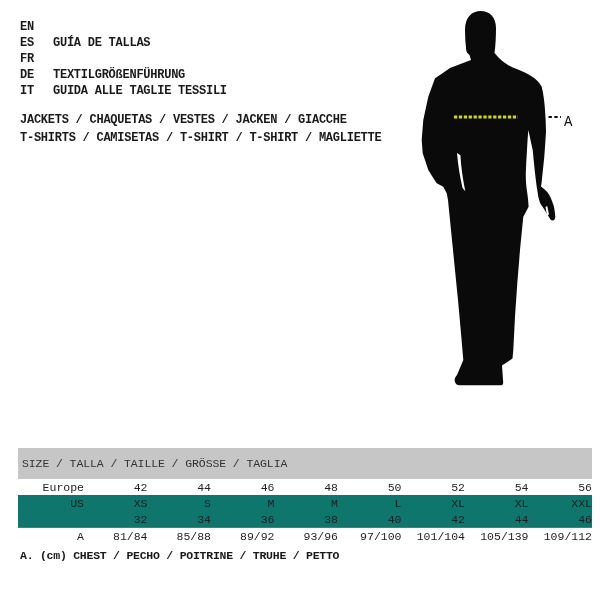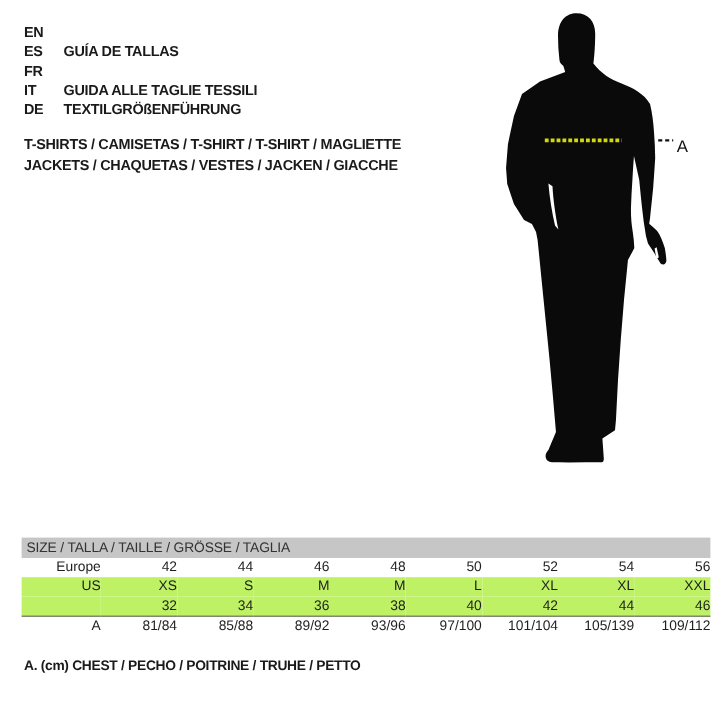--- a/index.html
+++ b/index.html
@@ -1,37 +1,37 @@
 <!DOCTYPE html>
 <html><head>
 <meta charset="utf-8">
 <style>
   html,body{margin:0;padding:0;background:#fff;}
   #root{
     position:relative;width:600px;height:600px;background:#ffffff;overflow:hidden;
-    font-family:Liberation Sans, sans-serif;color:#1a1a1a;
+    font-family:Liberation Mono, monospace;color:#1a1a1a;
   }
   
   .lang-block{position:absolute;left:20px;top:19px;font-size:12px;line-height:16px;font-weight:bold;letter-spacing:-0.25px;}
   .lang-row{display:flex;}
   .lang-code{width:33px;flex:0 0 33px;}
   
   .category-block{position:absolute;left:20px;top:112px;font-size:12px;line-height:17.5px;font-weight:bold;letter-spacing:-0.25px;white-space:nowrap;}
   
   .figure-area{position:absolute;left:405px;top:8px;width:195px;height:390px;}
   .figure-area svg{position:absolute;left:0;top:0;}
   .measure-label{position:absolute;left:159px;top:107px;font-size:14px;line-height:14px;font-weight:normal;color:#111;}
   
   .section-heading{position:absolute;left:19px;top:420px;font-size:12.5px;line-height:14px;font-weight:bold;letter-spacing:-0.25px;white-space:nowrap;}
   
   table.size-table{position:absolute;left:18px;top:448px;width:574px;border-collapse:collapse;table-layout:fixed;font-size:11.5px;color:#1f1f1f;}
   table.size-table td{height:16px;padding:0;text-align:right;vertical-align:middle;white-space:nowrap;}
-  table.size-table tr.head-row td{background:#c6c6c6;height:17px;text-align:left;padding-left:4px;color:#333;letter-spacing:-0.1px;}
+  table.size-table tr.head-row td{background:#c6c6c6;height:31px;text-align:left;padding-left:4px;color:#333;letter-spacing:-0.1px;}
   table.size-table td.rowlabel{text-align:right;padding-left:3px;}
-  table.size-table tr.alt td{background:#bef264;}
+  table.size-table tr.alt td{background:#0f766e;}
   table.size-table tr.a-row td{border-top:1px solid #6e6e6e;}
   
   .footnote{position:absolute;left:20px;top:549px;font-size:11.5px;line-height:13px;font-weight:bold;letter-spacing:-0.25px;white-space:nowrap;}
 </style>
 </head>
 <body>
 
 <div id="root">
 
   <div class="lang-block">
@@ -39,32 +39,32 @@
       <span class="lang-code">EN</span>
     </div>
     <div class="lang-row">
       <span class="lang-code">ES</span>
       <span>GUÍA DE TALLAS</span>
     </div>
     <div class="lang-row">
       <span class="lang-code">FR</span>
     </div>
     <div class="lang-row">
+      <span class="lang-code">DE</span>
+      <span>TEXTILGRÖßENFÜHRUNG</span>
+    </div>
+    <div class="lang-row">
       <span class="lang-code">IT</span>
       <span>GUIDA ALLE TAGLIE TESSILI</span>
-    </div>
-    <div class="lang-row">
-      <span class="lang-code">DE</span>
-      <span>TEXTILGRÖßENFÜHRUNG</span>
     </div>
   </div>
 
   <div class="category-block">
+    <div>JACKETS / CHAQUETAS / VESTES / JACKEN / GIACCHE</div>
     <div>T-SHIRTS / CAMISETAS / T-SHIRT / T-SHIRT / MAGLIETTE</div>
-    <div>JACKETS / CHAQUETAS / VESTES / JACKEN / GIACCHE</div>
   </div>
 
   <div class="figure-area">
     <svg width="195" height="390" viewBox="0 0 195 390" aria-hidden="true">
       <path fill="#0a0a0a" d="
         M 60,22
         C 60,9 67,3 75.5,3
         C 85,3 91,9.5 91,20
         C 91,28 90.5,38 89.5,45
         C 96,53 103.5,58.5 113,61.5

